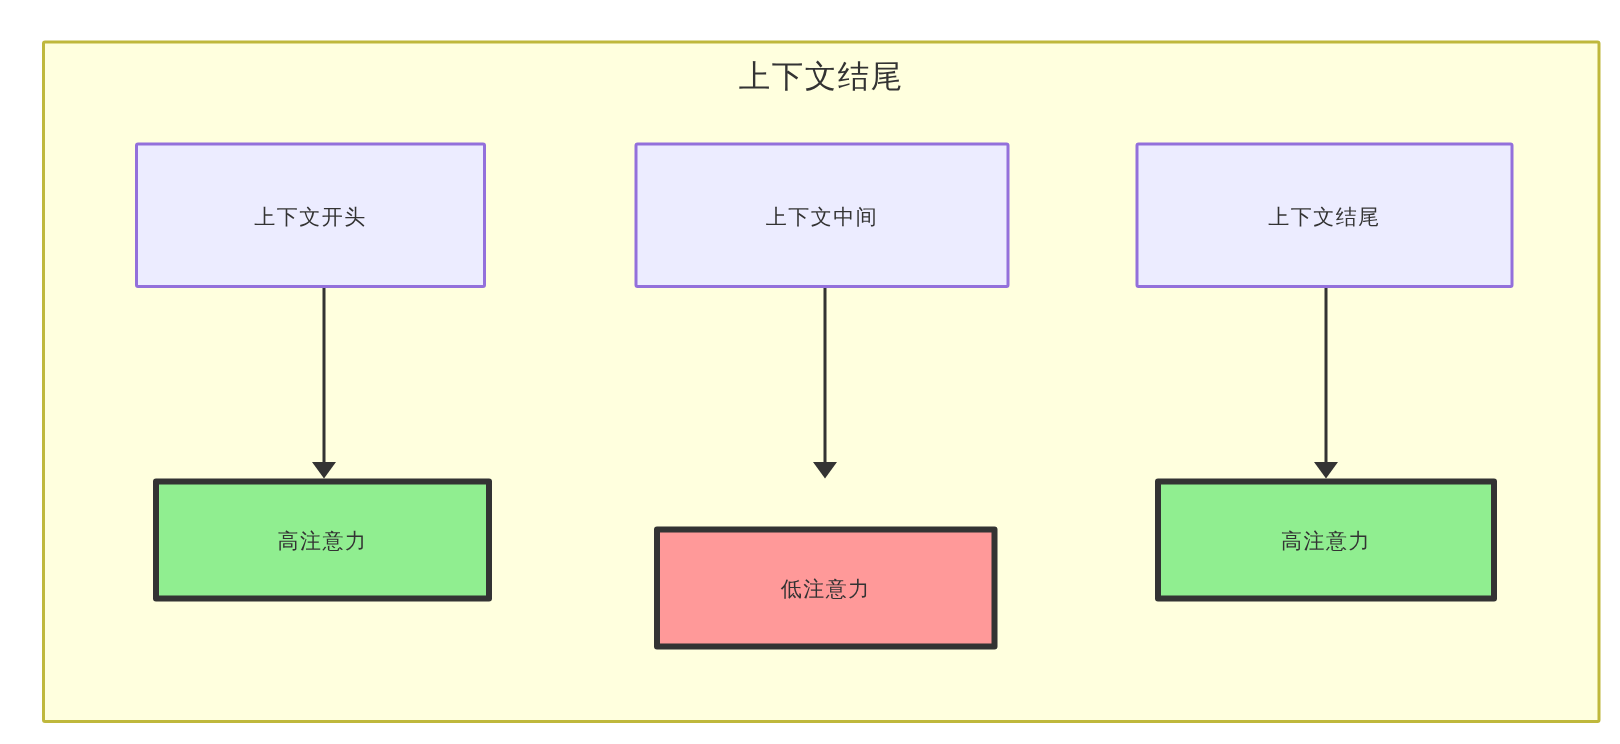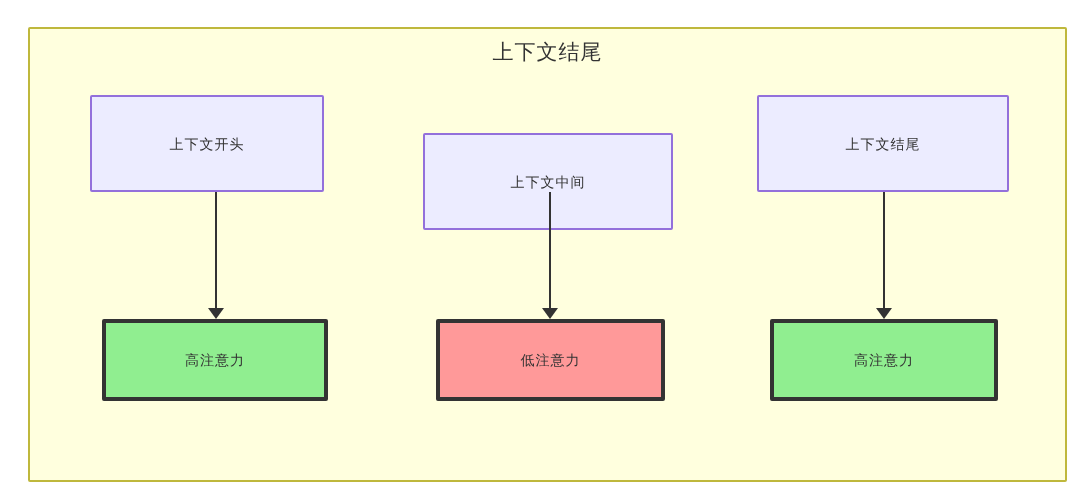--- a/index.html
+++ b/index.html
@@ -67,20 +67,21 @@
   
   .node-attention {
     border: 4px solid #333333;
     height: 82px;
   }
   .fill-high {
     background: #90ee90;
   }
   .fill-low {
     background: #f99;
+    margin-top: 32px;
   }
   
   .edge {
     position: absolute;
     pointer-events: none;
   }
   .edge-line {
     position: absolute;
     width: 1.8px;
     background: #333333;
@@ -103,21 +104,21 @@
 <div id="canvas">
 
   <div class="subgraph">
 
     <div class="subgraph-title">上下文结尾</div>
 
     <div class="node node-context" style="left:60px; top:66px; width:234px;">
       <span class="node-label">上下文开头</span>
     </div>
 
-    <div class="node node-context" style="left:393px; top:66px; width:250px;margin-top:38px;">
+    <div class="node node-context" style="left:393px; top:66px; width:250px;">
       <span class="node-label">上下文中间</span>
     </div>
 
     <div class="node node-context" style="left:727px; top:66px; width:252px;">
       <span class="node-label">上下文结尾</span>
     </div>
 
     <div class="node node-attention fill-high" style="left:72px; top:290px; width:226px;">
       <span class="node-label">高注意力</span>
     </div>

